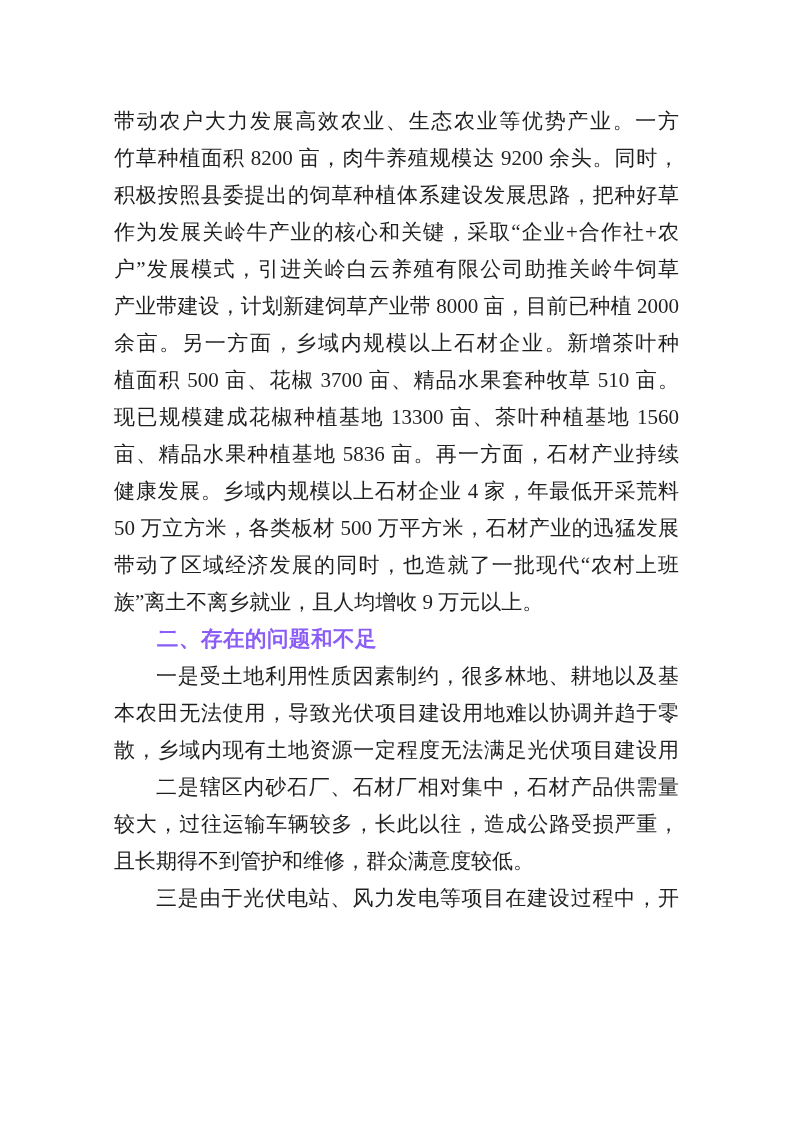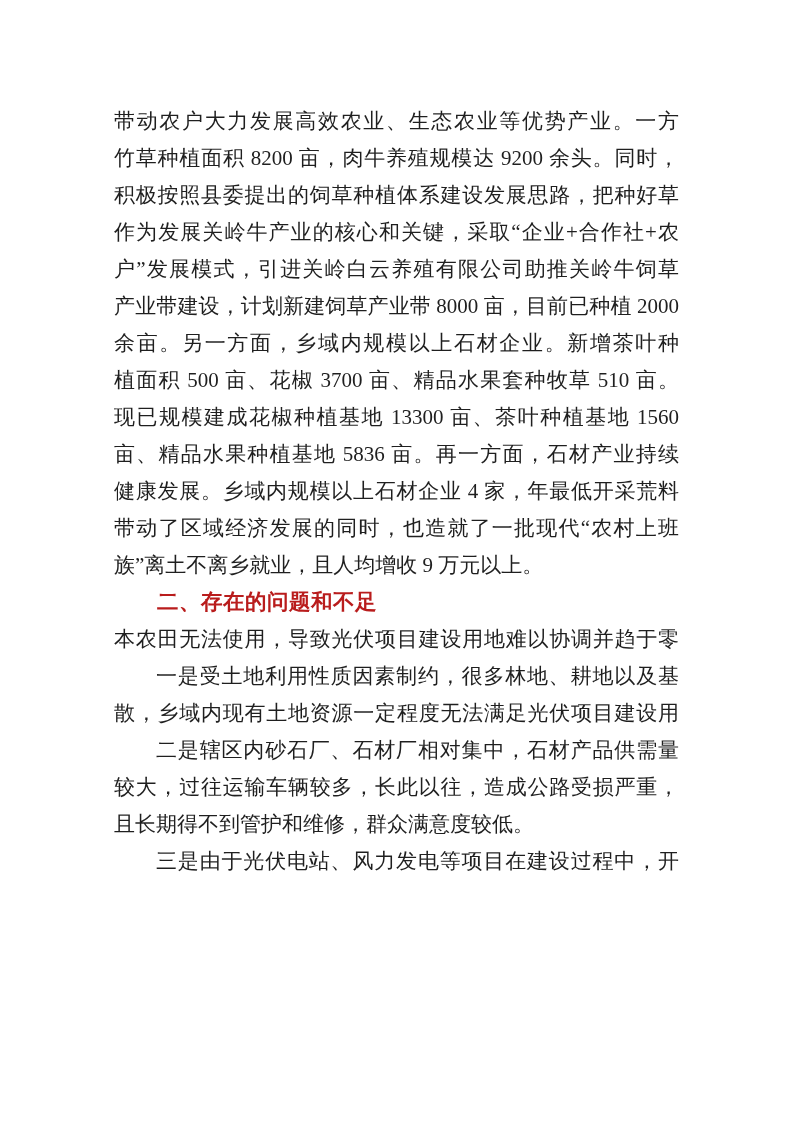--- a/index.html
+++ b/index.html
@@ -43,52 +43,53 @@
     text-align-last: left;
   }
   
   .indent {
     text-indent: 2em;
   }
   .heading {
     font-family: "Liberation Sans", sans-serif;
     font-weight: bold;
     font-size: 21.5px;
-    color: #b91c1c;
+    color: #8b5cf6;
     letter-spacing: 0.5px;
   }
 </style>
 </head>
 <body>
 
 <div class="page">
 
   <div class="para">
     <span class="line fill">带动农户大力发展高效农业、生态农业等优势产业。一方面，</span>
     <span class="line fill">竹草种植面积 8200 亩，肉牛养殖规模达 9200 余头。同时，</span>
     <span class="line fill">积极按照县委提出的饲草种植体系建设发展思路，把种好草</span>
     <span class="line fill">作为发展关岭牛产业的核心和关键，采取“企业+合作社+农</span>
     <span class="line fill">户”发展模式，引进关岭白云养殖有限公司助推关岭牛饲草</span>
     <span class="line fill">产业带建设，计划新建饲草产业带 8000 亩，目前已种植 2000</span>
     <span class="line fill">余亩。另一方面，乡域内规模以上石材企业。新增茶叶种</span>
     <span class="line fill">植面积 500 亩、花椒 3700 亩、精品水果套种牧草 510 亩。</span>
     <span class="line fill">现已规模建成花椒种植基地 13300 亩、茶叶种植基地 1560</span>
     <span class="line fill">亩、精品水果种植基地 5836 亩。再一方面，石材产业持续</span>
     <span class="line fill">健康发展。乡域内规模以上石材企业 4 家，年最低开采荒料</span>
+    <span class="line fill">50 万立方米，各类板材 500 万平方米，石材产业的迅猛发展</span>
     <span class="line fill">带动了区域经济发展的同时，也造就了一批现代“农村上班</span>
     <span class="line end">族”离土不离乡就业，且人均增收 9 万元以上。</span>
   </div>
 
   <div class="para">
     <span class="line heading end indent">二、存在的问题和不足</span>
   </div>
 
   <div class="para">
+    <span class="line fill indent">一是受土地利用性质因素制约，很多林地、耕地以及基</span>
     <span class="line fill">本农田无法使用，导致光伏项目建设用地难以协调并趋于零</span>
-    <span class="line fill indent">一是受土地利用性质因素制约，很多林地、耕地以及基</span>
     <span class="line fill">散，乡域内现有土地资源一定程度无法满足光伏项目建设用</span>
   </div>
 
   <div class="para">
     <span class="line fill indent">二是辖区内砂石厂、石材厂相对集中，石材产品供需量</span>
     <span class="line fill">较大，过往运输车辆较多，长此以往，造成公路受损严重，</span>
     <span class="line end">且长期得不到管护和维修，群众满意度较低。</span>
   </div>
 
   <div class="para">

